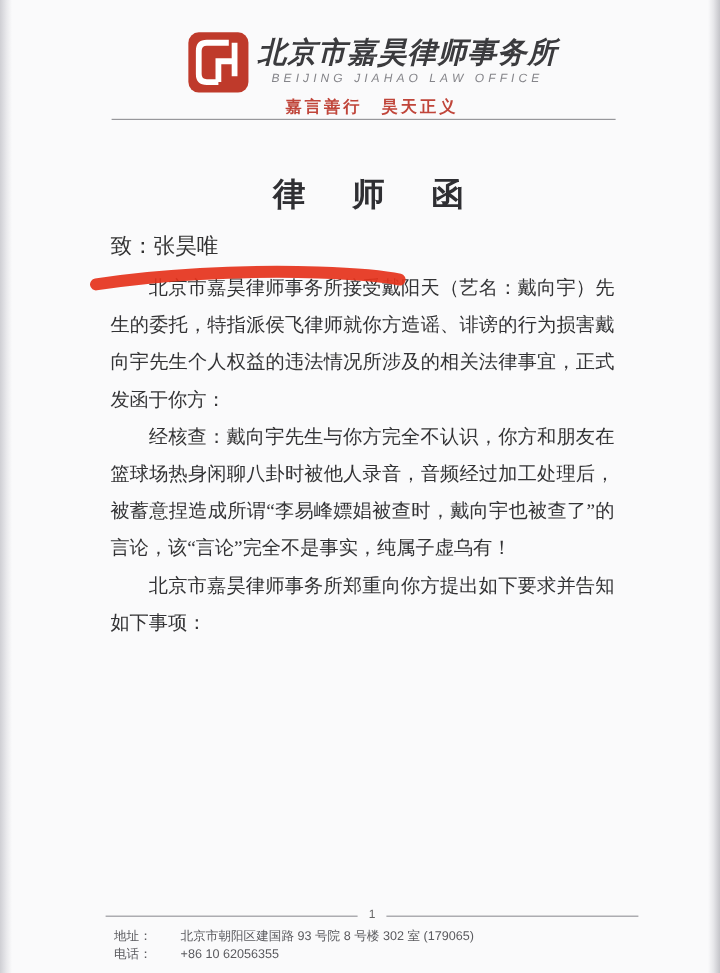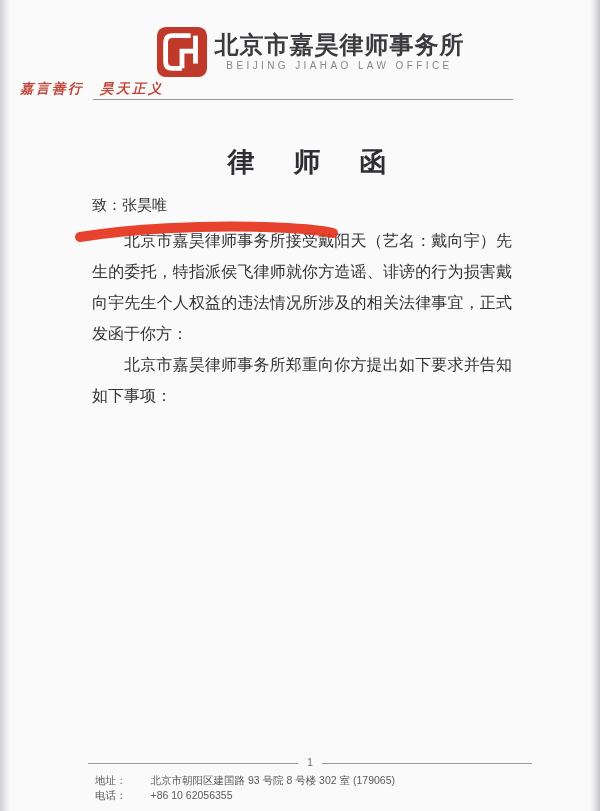--- a/index.html
+++ b/index.html
@@ -19,47 +19,47 @@
     pointer-events:none;
   }
   .edge-right {
     position:absolute; right:0; top:0; width:10px; height:100%;
     background:linear-gradient(to left,#c4c4c9 0%,#e7e7ea 55%,rgba(250,250,251,0) 100%);
     pointer-events:none;
   }
 
   
   .header { padding-top:26px; }
-  .brand { display:flex; align-items:center; justify-content:center; gap:7px; width:fit-content; margin:0 auto; transform:translateX(10px); }
+  .brand { display:flex; align-items:center; justify-content:center; gap:7px; width:fit-content; margin:0 auto; transform:translateX(10px);font-style:italic; }
   .logo { width:52px; height:52px; flex:0 0 auto; }
   .brand-text { text-align:center; }
   .firm-cn {
     font-family:"Liberation Sans","DejaVu Sans",sans-serif;
     font-weight:700; font-size:24px; line-height:26px;
     color:#3b3b3e; letter-spacing:1px; white-space:nowrap;
   }
   .firm-en {
     font-family:"Liberation Sans","DejaVu Sans",sans-serif;
     font-size:10px; line-height:12px; letter-spacing:3.4px;
     color:#85858a; margin-top:2px; white-space:nowrap;
   }
   .motto {
-    text-align:left; margin-top:3px;
+    text-align:center; margin-top:3px;
     font-size:13.5px; line-height:16px; letter-spacing:2.5px;
-    color:#c0453a; font-style:italic; font-weight:600;margin-left:20px;
+    color:#c0453a; font-weight:600;margin-left:20px;
   }
   .header-rule { width:420px; margin:2px 0 0 93px; border:none; border-top:1.5px solid #97979b; }
 
   
   .title {
     margin-top:46px; text-align:center;
     font-size:27px; font-weight:600; letter-spacing:6px;
     color:#2f2f33; line-height:32px;padding-left:20px;
   }
-  .recipient { margin:16px 17px 0 92px; font-size:15px; line-height:22px; color:#333; }
+  .recipient { margin:16px 17px 0 92px; font-size:18px; line-height:22px; color:#333; }
   .body { margin:9px 88px 0 92px; font-size:16px; line-height:31px; text-align:justify; }
   .body p { margin:0; text-indent:2em; }
 
   
   .marker { position:absolute; left:70px; top:218px; pointer-events:none; }
 
   
   .footer {
     position:absolute; left:0; right:0; bottom:8px;
     font-family:"Liberation Sans","DejaVu Sans",sans-serif;
@@ -95,20 +95,21 @@
     </div>
     <div class="motto">嘉言善行　昊天正义</div>
     <hr class="header-rule">
   </div>
 
   <div class="title">律　师　函</div>
   <div class="recipient">致：张昊唯</div>
 
   <div class="body">
     <p>北京市嘉昊律师事务所接受戴阳天（艺名：戴向宇）先生的委托，特指派侯飞律师就你方造谣、诽谤的行为损害戴向宇先生个人权益的违法情况所涉及的相关法律事宜，正式发函于你方：</p>
+    <p>经核查：戴向宇先生与你方完全不认识，你方和朋友在篮球场热身闲聊八卦时被他人录音，音频经过加工处理后，被蓄意捏造成所谓“李易峰嫖娼被查时，戴向宇也被查了”的言论，该“言论”完全不是事实，纯属子虚乌有！</p>
     <p>北京市嘉昊律师事务所郑重向你方提出如下要求并告知如下事项：</p>
   </div>
 
   <svg class="marker" width="274" height="30" viewBox="0 0 274 30" aria-hidden="true">
     <path d="M 10 19 C 60 11 130 7 195 9 C 225 10 250 12 263 15" fill="none" stroke="#e5321b" stroke-width="10" stroke-linecap="round" opacity="0.92"></path>
   </svg>
 
   <div class="footer">
     <div class="pager">
       <span class="rule"></span>

